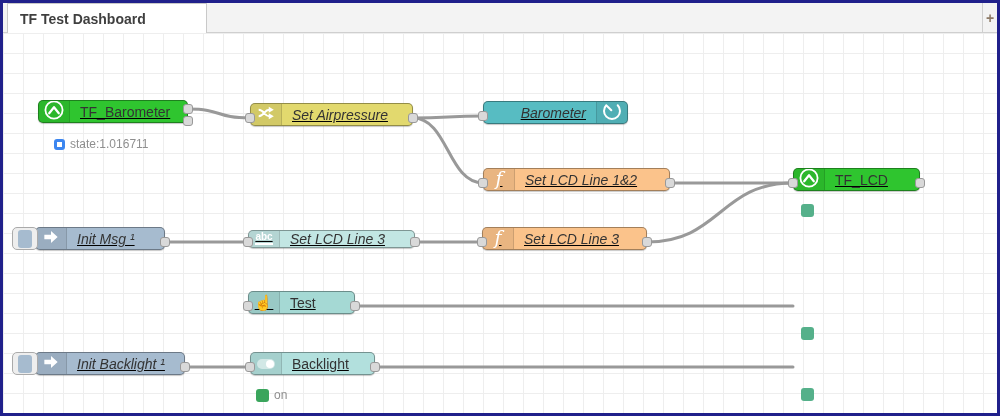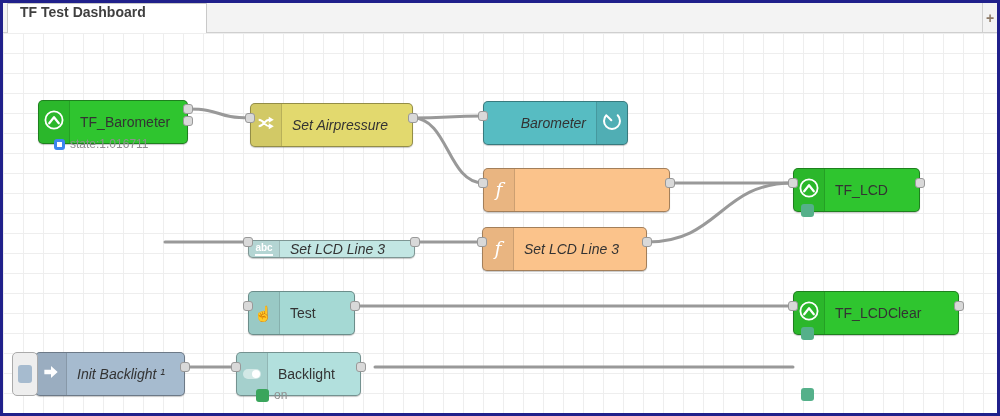--- a/index.html
+++ b/index.html
@@ -1,32 +1,32 @@
 <!DOCTYPE html>
 <html><head>
 <meta charset="utf-8">
 <style>
   html,body{margin:0;padding:0;background:#fff;font-family:"Liberation Sans",sans-serif;}
   .frame{position:relative;width:1000px;height:416px;box-sizing:border-box;border:3px solid #20208b;background:#fff;overflow:hidden;}
   
   .tabbar{position:relative;height:30px;background:#f3f3f3;border-bottom:1px solid #cfcfcf;display:flex;align-items:stretch;box-sizing:border-box;}
-  .tab{position:relative;margin-left:4px;width:200px;background:#fff;border:1px solid #c9c9c9;border-bottom:none;display:flex;align-items:flex-start;padding-left:12px;box-sizing:border-box;margin-bottom:-1px;z-index:2;}
+  .tab{position:relative;margin-left:4px;width:200px;background:#fff;border:1px solid #c9c9c9;border-bottom:none;display:flex;align-items:center;padding-left:12px;box-sizing:border-box;margin-bottom:-1px;z-index:2;}
   .tab-label{font-size:14px;font-weight:bold;color:#3f3f3f;white-space:nowrap;}
   .tabbar-right{margin-left:auto;display:flex;align-items:center;}
   .tab-sep{width:1px;height:100%;background:#cfcfcf;}
   .add-tab{width:14px;text-align:center;color:#8d7a66;font-size:14px;font-weight:bold;cursor:pointer;line-height:28px;}
   
   .canvas{position:relative;width:994px;height:380px;background-color:#fff;
     background-image:linear-gradient(to right,#eeeeee 1px,transparent 1px),
                      linear-gradient(to bottom,#eeeeee 1px,transparent 1px);
     background-size:20px 20px;overflow:hidden;}
   .wires{position:absolute;left:0;top:0;width:994px;height:380px;}
   .wires path{stroke:#999;stroke-width:3;fill:none;stroke-linecap:round;}
   
-  .node{position:absolute;height:44px;display:flex;align-items:stretch;cursor:move;}
+  .node{position:absolute;height:23px;display:flex;align-items:stretch;cursor:move;text-decoration:underline;}
   .node-body{flex:1;display:flex;align-items:stretch;border:1px solid rgba(0,0,0,.35);border-radius:5px;box-shadow:0 1px 1px rgba(0,0,0,.22);box-sizing:border-box;overflow:hidden;}
   .icon-region{width:30px;min-width:30px;display:flex;align-items:center;justify-content:center;background:rgba(0,0,0,0.07);border-right:1px solid rgba(0,0,0,0.12);}
   .icon-region.right{border-right:none;border-left:1px solid rgba(0,0,0,0.12);}
   .node-label{display:flex;align-items:center;padding:0 10px;font-size:14px;color:#333;white-space:nowrap;flex:1;}
   .node-label.italic{font-style:italic;}
   .node-label.to-icon{justify-content:flex-end;}
   .port{position:absolute;width:10px;height:10px;background:#d9d9d9;border:1px solid #999;border-radius:3px;box-sizing:border-box;z-index:3;}
   .inject-button{width:26px;min-width:26px;background:#eeeeee;border:1px solid #aaaaaa;border-radius:5px;margin-right:-3px;display:flex;align-items:center;justify-content:center;box-sizing:border-box;z-index:1;cursor:pointer;}
   .inject-button-inner{width:14px;height:18px;border-radius:3px;}
   .icon-f{font-family:"DejaVu Serif","Liberation Serif",serif;font-style:italic;font-size:19px;color:#fff;line-height:1;padding-bottom:2px;}
@@ -106,40 +106,55 @@
           <div class="node-label italic">Set Airpressure</div>
         </div>
         <div class="port" style="left: -5px; top: 10px;"></div>
         <div class="port" style="right: -5px; top: 10px;"></div>
       </div>
       <div class="node" style="left: 480px; top: 135px; width: 187px;">
         <div class="node-body" style="background: rgb(251, 195, 139);">
           <div class="icon-region">
             <span class="icon-f">f</span>
           </div>
+          <div class="node-label italic">Set LCD Line 1&amp;2</div>
         </div>
         <div class="port" style="left: -5px; top: 10px;"></div>
         <div class="port" style="right: -5px; top: 10px;"></div>
       </div>
       <div class="node" style="left: 790px; top: 135px; width: 127px;">
         <div class="node-body" style="background: rgb(47, 197, 47);">
           <div class="icon-region">
             <span><svg width="24" height="24" viewBox="0 0 24 24">
                 <circle cx="12" cy="12" r="8.6" stroke="#fff" stroke-width="1.8" fill="none"></circle>
                 <path d="M7.2 15.3 L12 9.2 L16.8 15.3" stroke="#fff" stroke-width="2.2" fill="none" stroke-linecap="round" stroke-linejoin="round"></path>
               </svg></span>
           </div>
           <div class="node-label">TF_LCD</div>
         </div>
         <div class="port" style="left: -5px; top: 10px;"></div>
         <div class="port" style="right: -5px; top: 10px;"></div>
       </div>
       <div class="status" style="left: 798px; top: 171px;">
         <div class="st-square" style="background: rgb(85, 176, 138);"></div>
       </div>
+      <div class="node" style="left: 9px; top: 194px; width: 153px;">
+        <div class="inject-button">
+          <div class="inject-button-inner" style="background: rgb(166, 187, 207);"></div>
+        </div>
+        <div class="node-body" style="background: rgb(166, 187, 207);">
+          <div class="icon-region">
+            <span><svg width="20" height="20" viewBox="0 0 24 24">
+                <path d="M4 9.2 H12 V4.8 L20 12 L12 19.2 V14.8 H4 z" fill="#fff"></path>
+              </svg></span>
+          </div>
+          <div class="node-label italic">Init Msg ¹</div>
+        </div>
+        <div class="port" style="right: -5px; top: 10px;"></div>
+      </div>
       <div class="node" style="left: 245px; top: 194px; width: 167px; align-items: center;">
         <div class="node-body" style="background: rgb(194, 230, 227);">
           <div class="icon-region">
             <span class="icon-abc">abc</span>
           </div>
           <div class="node-label italic">Set LCD Line 3</div>
         </div>
         <div class="port" style="left: -5px; top: 10px;"></div>
         <div class="port" style="right: -5px; top: 10px;"></div>
       </div>
@@ -152,33 +167,20 @@
         </div>
         <div class="port" style="left: -5px; top: 10px;"></div>
         <div class="port" style="right: -5px; top: 10px;"></div>
       </div>
       <div class="node" style="left: 245px; top: 258px; width: 107px;">
         <div class="node-body" style="background: rgb(165, 217, 212);">
           <div class="icon-region">
             <span class="icon-hand">☝</span>
           </div>
           <div class="node-label">Test</div>
-        </div>
-        <div class="port" style="left: -5px; top: 10px;"></div>
-        <div class="port" style="right: -5px; top: 10px;"></div>
-      </div>
-      <div class="node" style="left: 790px; top: 258px; width: 166px;">
-        <div class="node-body" style="background: rgb(47, 197, 47);">
-          <div class="icon-region">
-            <span><svg width="24" height="24" viewBox="0 0 24 24">
-                <circle cx="12" cy="12" r="8.6" stroke="#fff" stroke-width="1.8" fill="none"></circle>
-                <path d="M7.2 15.3 L12 9.2 L16.8 15.3" stroke="#fff" stroke-width="2.2" fill="none" stroke-linecap="round" stroke-linejoin="round"></path>
-              </svg></span>
-          </div>
-          <div class="node-label">TF_LCDClear</div>
         </div>
         <div class="port" style="left: -5px; top: 10px;"></div>
         <div class="port" style="right: -5px; top: 10px;"></div>
       </div>
       <div class="status" style="left: 798px; top: 294px;">
         <div class="st-square" style="background: rgb(85, 176, 138);"></div>
       </div>
       <div class="node" style="left: 9px; top: 319px; width: 173px;">
         <div class="inject-button">
           <div class="inject-button-inner" style="background: rgb(166, 187, 207);"></div>
@@ -186,21 +188,21 @@
         <div class="node-body" style="background: rgb(166, 187, 207);">
           <div class="icon-region">
             <span><svg width="20" height="20" viewBox="0 0 24 24">
                 <path d="M4 9.2 H12 V4.8 L20 12 L12 19.2 V14.8 H4 z" fill="#fff"></path>
               </svg></span>
           </div>
           <div class="node-label italic">Init Backlight ¹</div>
         </div>
         <div class="port" style="right: -5px; top: 10px;"></div>
       </div>
-      <div class="node" style="left: 233px; top: 319px; width: 125px; text-align: center;">
+      <div class="node" style="left: 247px; top: 319px; width: 125px; text-align: center;">
         <div class="node-body" style="background: rgb(178, 224, 221);">
           <div class="icon-region">
             <span class="icon-toggle"></span>
           </div>
           <div class="node-label">Backlight</div>
         </div>
         <div class="port" style="left: -5px; top: 10px;"></div>
         <div class="port" style="right: -5px; top: 10px;"></div>
       </div>
       <div class="status" style="left: 253px; top: 355px;">

